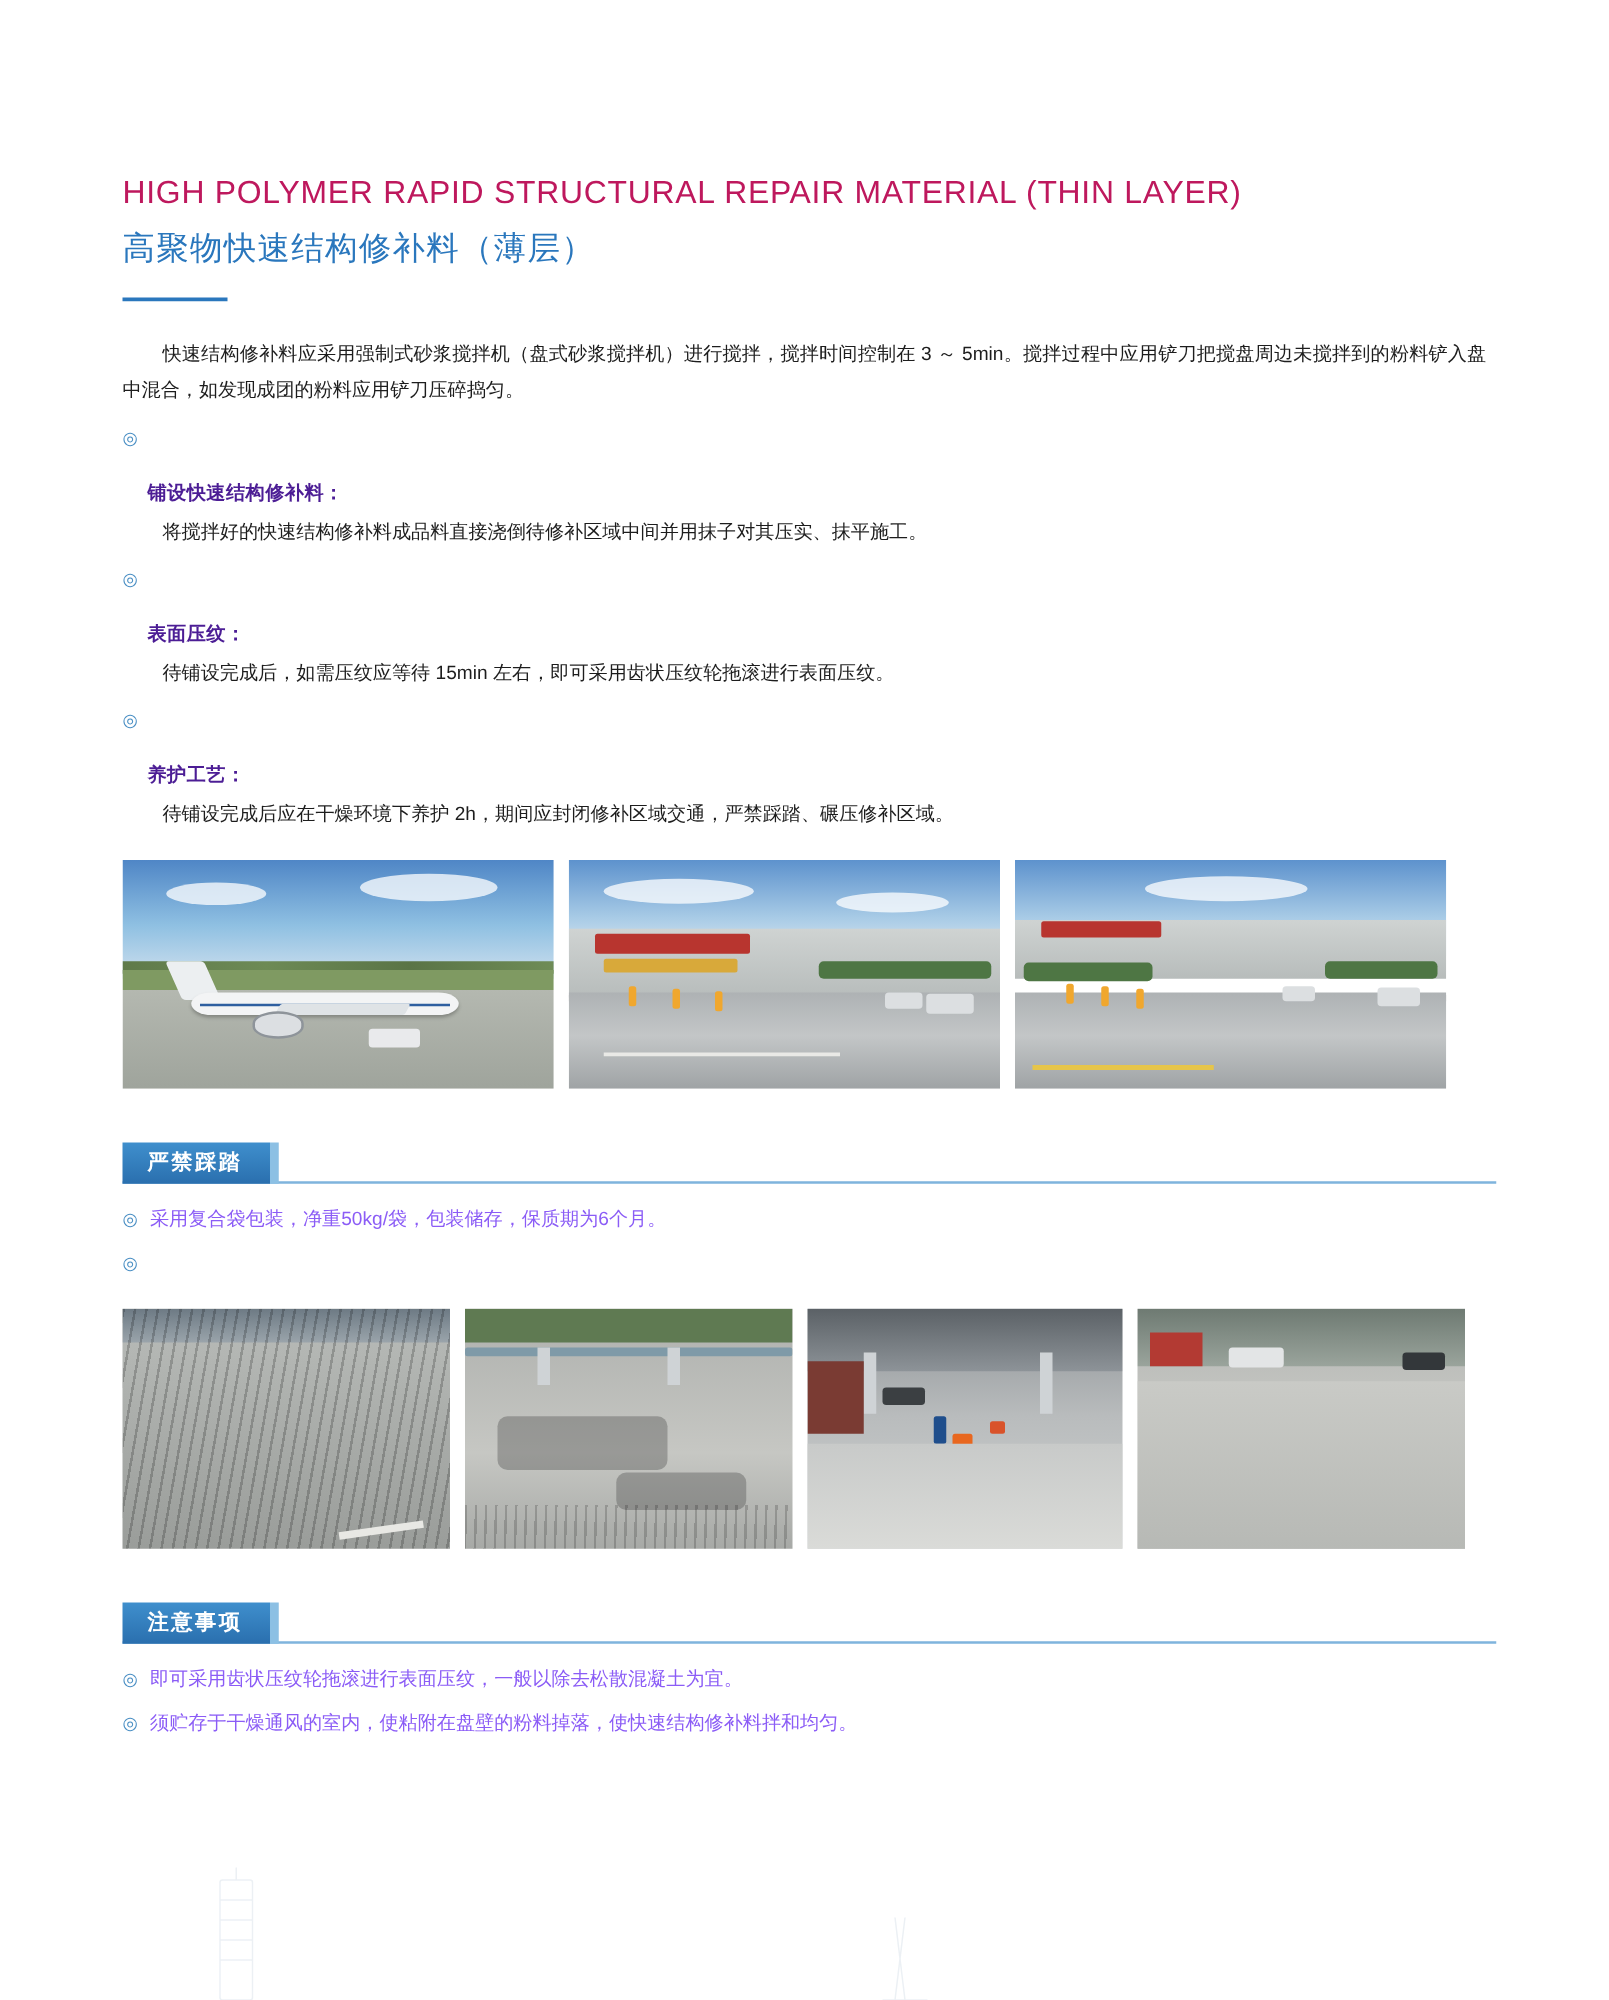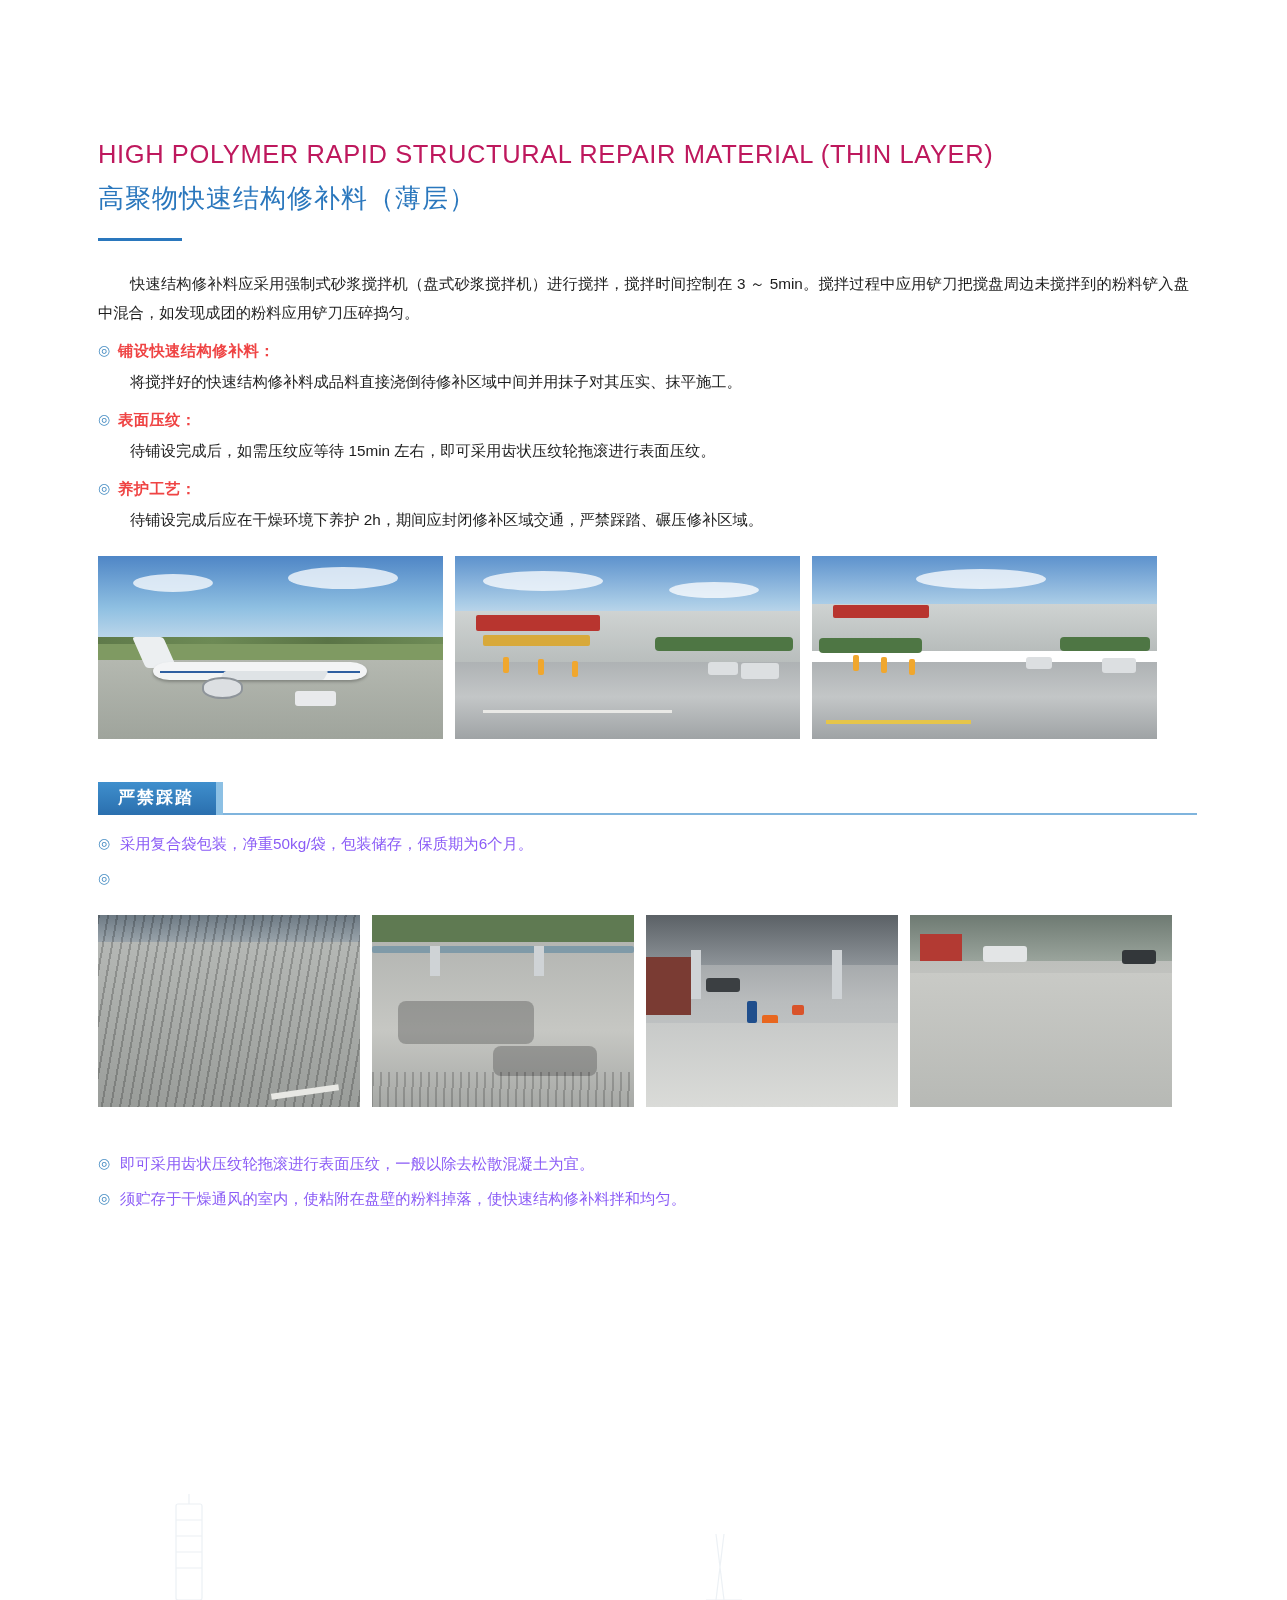--- a/index.html
+++ b/index.html
@@ -66,22 +66,23 @@
     flex: 0 0 auto;
     width: 20px;
     font-size: 14px;
     line-height: 27px;
     color: #4a8fc4;
   }
   .bullet-head {
     font-size: 15.3px;
     line-height: 27px;
     font-weight: bold;
-    color: #ef4444;
+    color: #4c1d95;
     letter-spacing: 0.4px;
+    margin-top: 44px;
   }
   .sub-line {
     margin-left: 32px;
     margin-top: 4px;
     font-size: 15.3px;
     line-height: 28px;
     color: #1d1d1d;
   }
 
   
@@ -354,20 +355,24 @@
       <div style="position:absolute;left:4%;top:10%;width:16%;height:14%;background:#b33a33;"></div>
       <div class="car" style="position:absolute;left:28%;top:16%;width:44px;height:16px;background:#e3e5e6;border-radius:3px;"></div>
       <div class="car" style="position:absolute;right:6%;top:18%;width:34px;height:14px;background:#33373a;border-radius:3px;"></div>
       <div style="position:absolute;left:0;bottom:0;width:100%;height:70%;background:linear-gradient(180deg,#c9cac6 0%,#b7b9b5 100%);"></div>
 
     </div>
 
   </div>
 
   <div class="section">
+    <div class="sec-head">
+      <div class="sec-tab">注意事项</div>
+      <div class="sec-underline"></div>
+    </div>
     <div class="sec-list">
       <div class="li">
         <span class="mk">◎</span>
         <span class="tx">即可采用齿状压纹轮拖滚进行表面压纹，一般以除去松散混凝土为宜。</span>
       </div>
       <div class="li">
         <span class="mk">◎</span>
         <span class="tx">须贮存于干燥通风的室内，使粘附在盘壁的粉料掉落，使快速结构修补料拌和均匀。</span>
       </div>
     </div>

